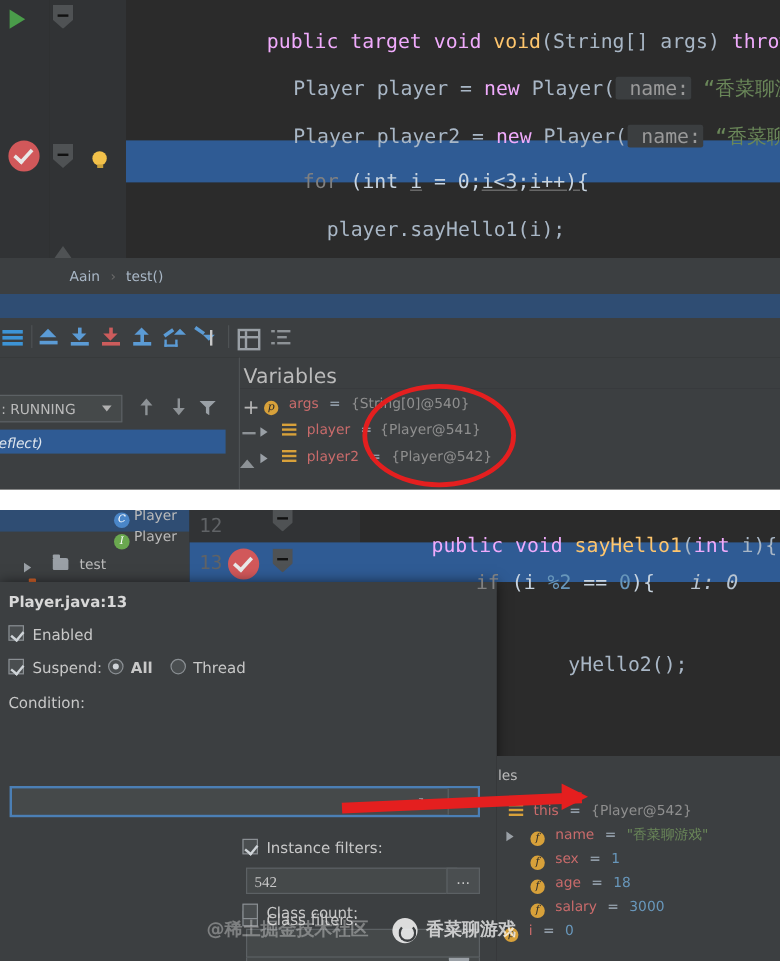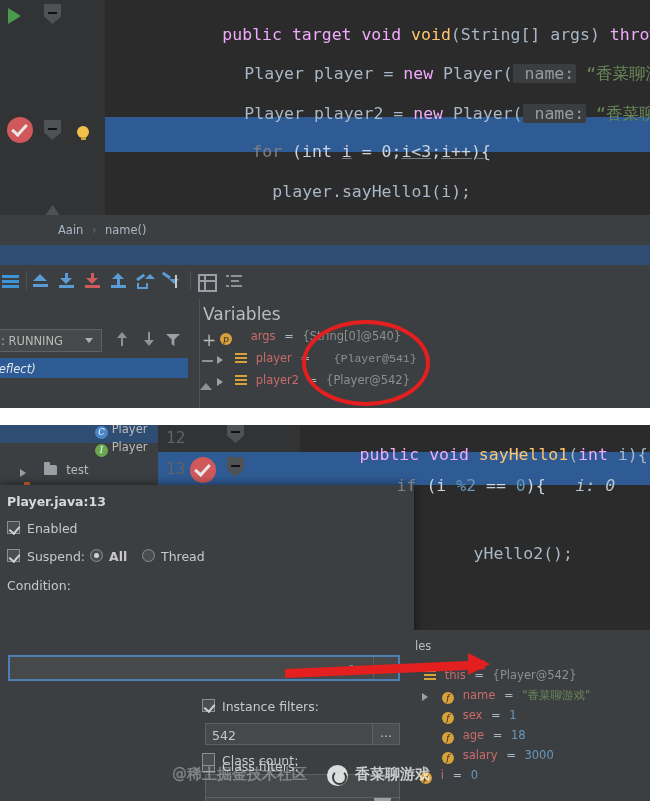--- a/index.html
+++ b/index.html
@@ -207,21 +207,21 @@
 
         <div class="code-line ty" style="left:48px;top:203px;">
           <span class="nowrap">}</span>
         </div>
       </div>
     </div>
 
     <div class="breadcrumb">
       <span class="bc-item" style="left:58px;">Aain</span>
       <span class="bc-sep" style="left:92px;">›</span>
-      <span class="bc-item" style="left:105px;">name()</span>
+      <span class="bc-item" style="left:105px;">test()</span>
     </div>
 
     <div class="dbg-toolbar"></div>
 
     <div class="dbg-icons">
       <div class="ic ic-bars" style="left:2px;top:10px;">
           <i></i>
           <i></i>
           <i></i>
         </div>
@@ -298,31 +298,31 @@
     <div class="thread-row">
       <span>reflect)</span>
     </div>
 
     <span class="plus" style="left:202px;top:332px;">+</span>
     <div class="minus" style="left:202px;top:360px;"></div>
     <div class="tri-up" style="left:200px;top:383px;"></div>
 
     <div class="vrow" style="left:220px;top:329px;">
       <span class="badge">p</span>
-      <span class="vname" style="margin-left:15px;">args</span>
+      <span class="vname" style="margin-left:5px;">args</span>
       <span class="veq" style="margin-left:5px;">=</span>
       <span class="vval" style="margin-left:5px;">{String[0]@540}</span>
     </div>
 
     <div class="vrow" style="left:220px;top:351px;">
       <span class="tri-r" style="left:-3px;top:5px;"></span>
       <span class="lines-badge" style="margin-left:15px;"><i style="top:1px;"></i><i style="top:5px;"></i><i style="top:9px;"></i></span>
       <span class="vname" style="margin-left:5px;">player</span>
       <span class="veq" style="margin-left:5px;">=</span>
-      <span class="vval" style="margin-left:20px;font-family:Liberation Mono, monospace;">{Player@541}</span>
+      <span class="vval" style="margin-left:3px;">{Player@541}</span>
     </div>
 
     <div class="vrow" style="left:220px;top:373px;">
       <span class="tri-r" style="left:-3px;top:5px;"></span>
       <span class="lines-badge" style="margin-left:15px;"><i style="top:1px;"></i><i style="top:5px;"></i><i style="top:9px;"></i></span>
       <span class="vname" style="margin-left:5px;">player2</span>
       <span class="veq" style="margin-left:5px;">=</span>
       <span class="vval" style="margin-left:5px;">{Player@542}</span>
     </div>
 
@@ -404,21 +404,21 @@
         <span class="expand-ic" style="right:45px;top:5px;">⤢</span>
         <span class="dd-btn" style="right:0;top:0;width:24px;height:22px;">
           <span class="caret" style="left:7px;top:9px;border-top-color:#c0c4c8;"></span>
         </span>
       </div>
 
       <div class="row" style="top:212px;">
         <span class="cb on" style="left:202px;top:2px;"></span>
         <span class="cblabel" style="left:222px;top:2px;">Instance filters:</span>
       </div>
-      <div class="fld" style="left:205px;top:238px;width:176px;height:22px;">
+      <div class="fld" style="left:205px;top:238px;width:176px;height:22px;font-family:Liberation Serif, serif;">
         <span class="txt">542</span>
       </div>
       <div class="ellip-btn" style="left:372px;top:238px;width:28px;height:22px;line-height:18px;">
         <span>...</span>
       </div>
 
       <div class="row" style="top:272px;">
         <span class="cb" style="left:202px;top:2px;"></span>
         <span class="cblabel" style="left:222px;top:2px;">Class filters:</span>
       </div>

